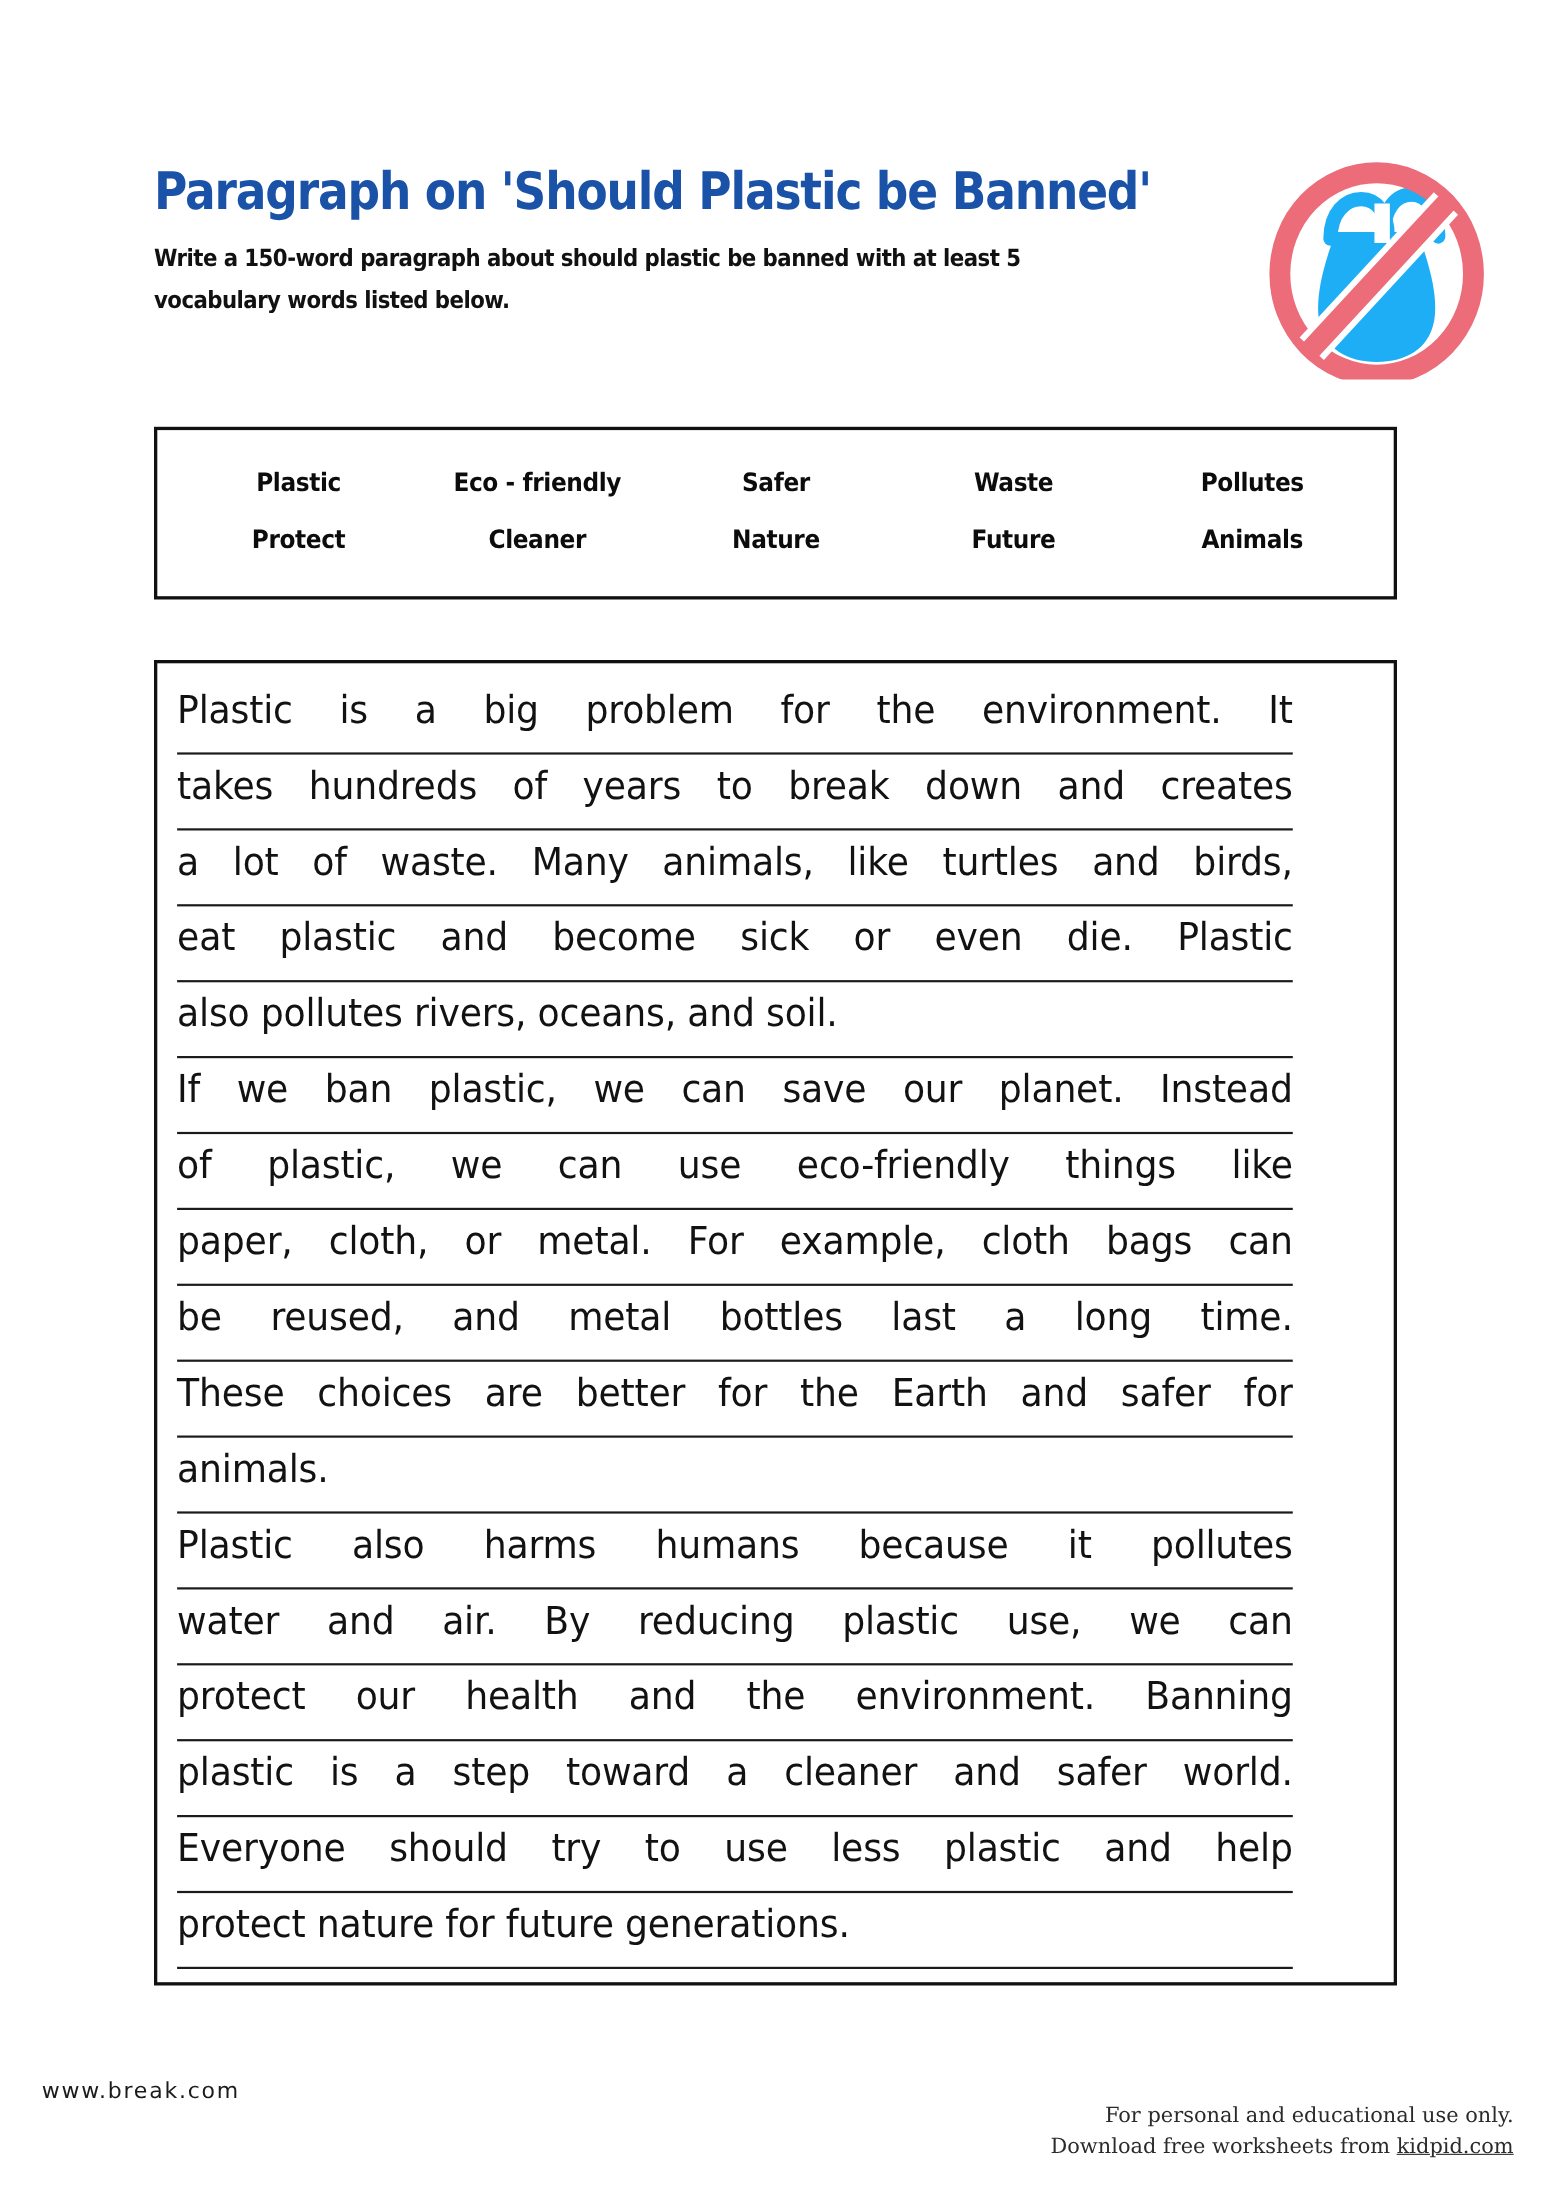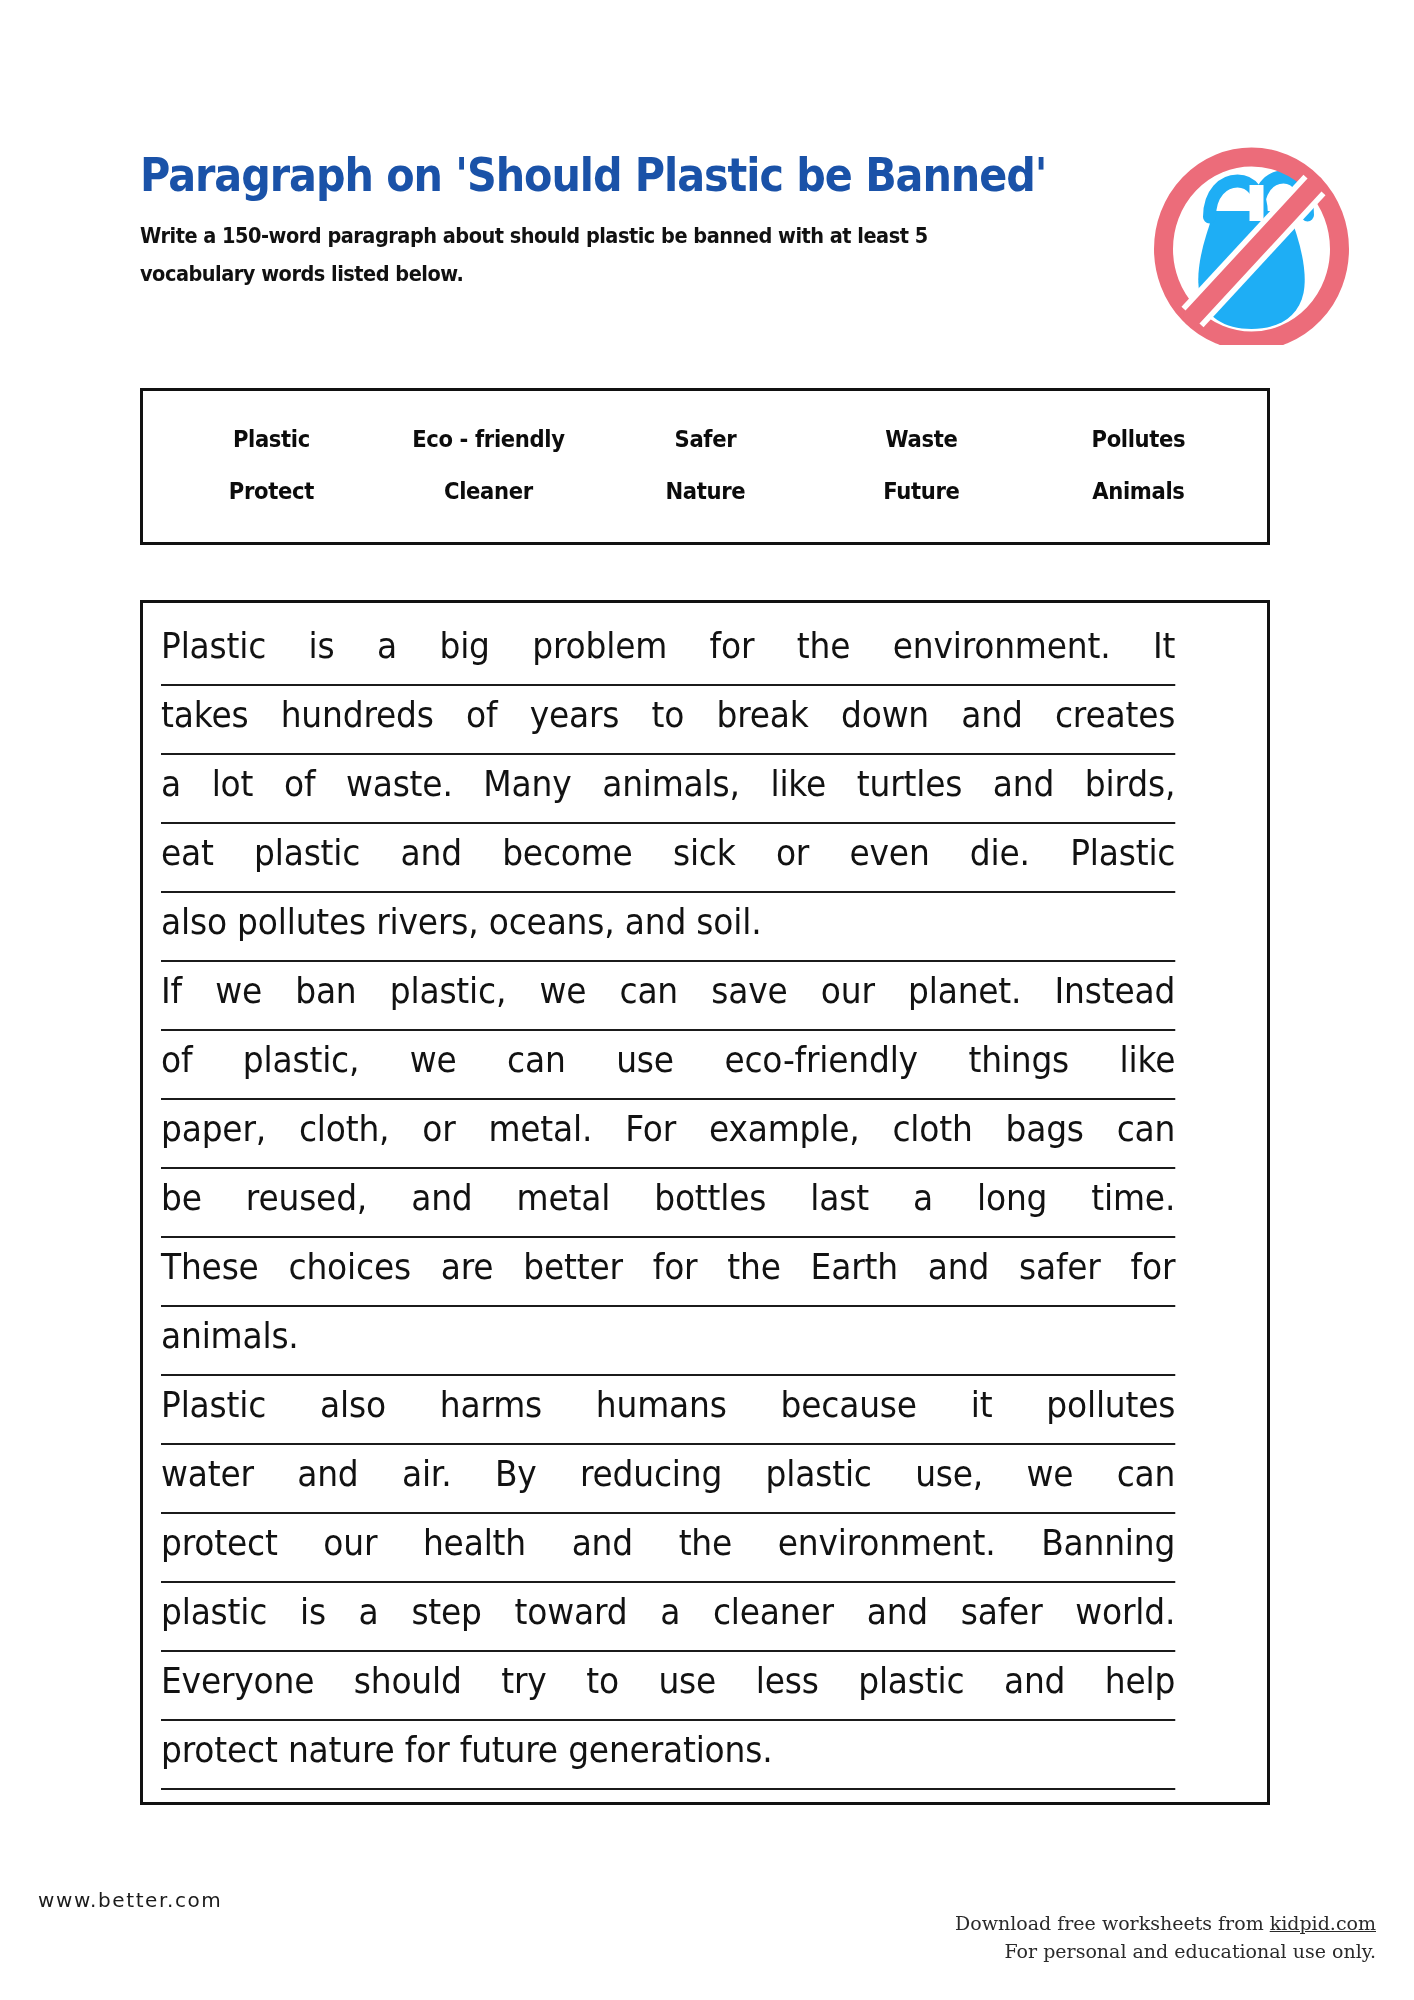--- a/index.html
+++ b/index.html
@@ -391,23 +391,23 @@
           <span class="w">less</span>
           <span class="w">plastic</span>
           <span class="w">and</span>
           <span class="w">help</span>
         </div>
         <div class="ans-line">protect nature for future generations.</div>
       </div>
   </div>
 
   <div class="footer-logo">
-    <div class="logo-url">www.better.com</div>
+    <div class="logo-url">www.break.com</div>
   </div>
 
   <div class="footer-note">
+    <div>For personal and educational use only.</div>
     <div>
       <span>Download free worksheets from </span><span class="link">kidpid.com</span>
     </div>
-    <div>For personal and educational use only.</div>
   </div>
 
 </div>
 
 </body></html>

